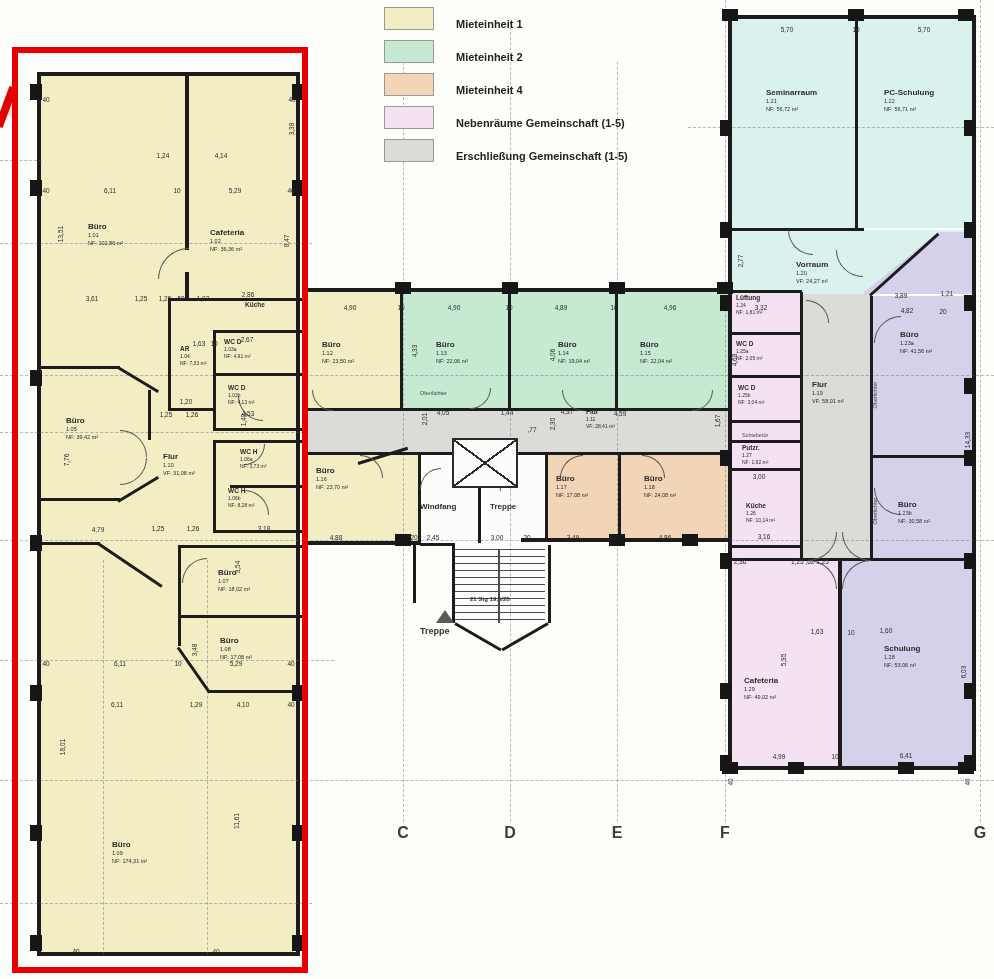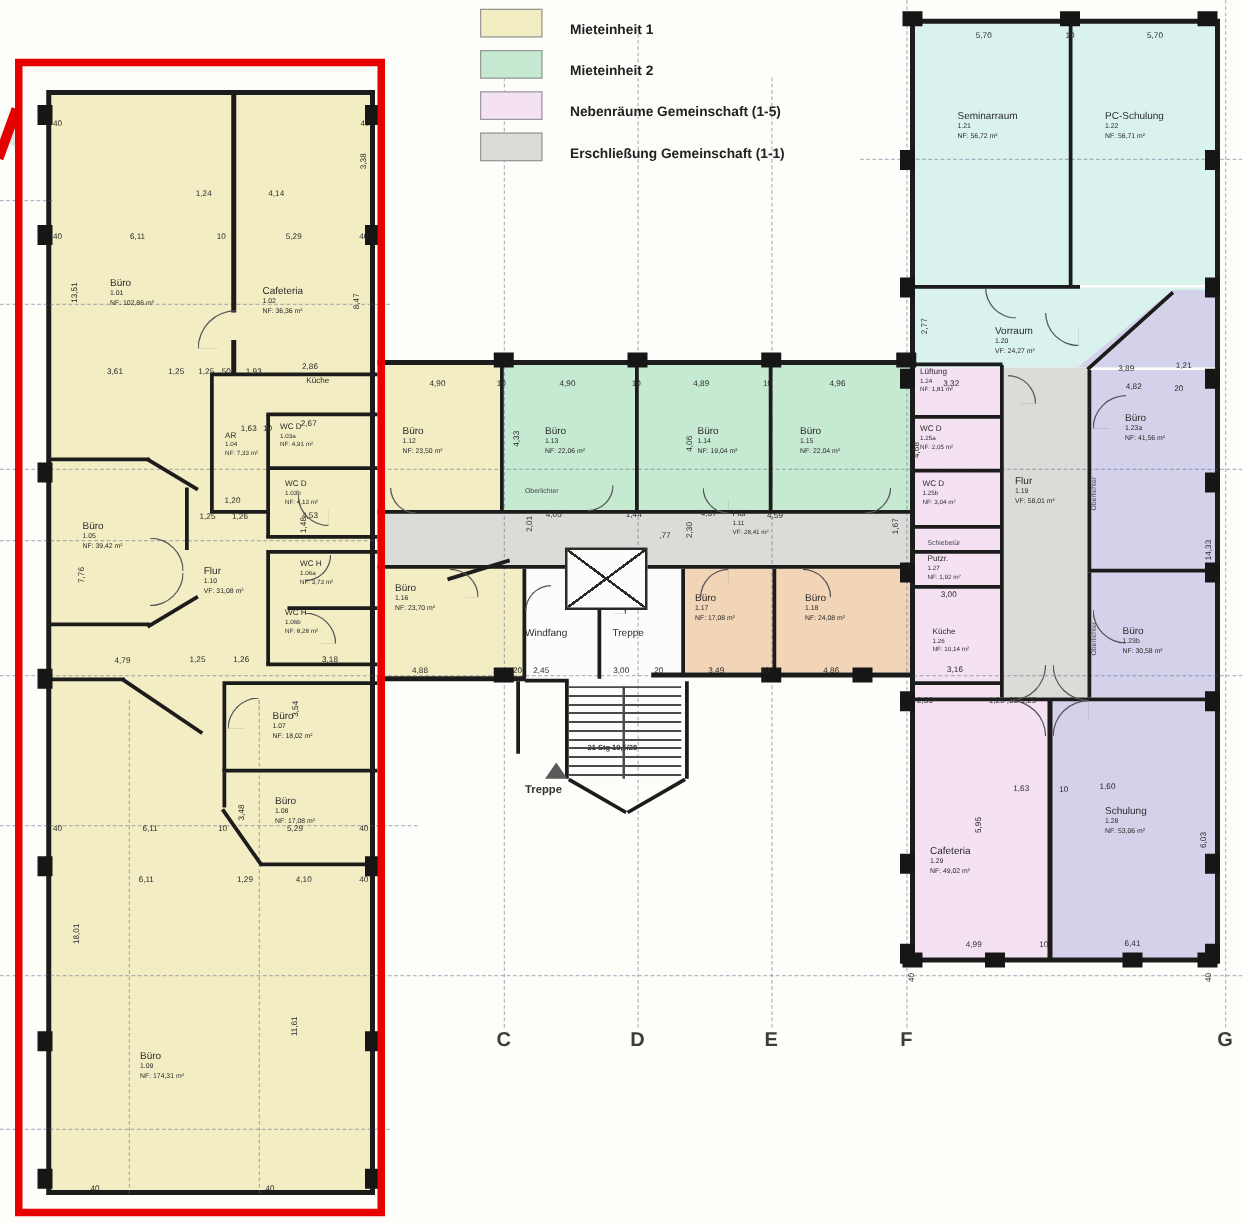--- a/index.html
+++ b/index.html
@@ -7,21 +7,21 @@
           font-family:"Liberation Sans",sans-serif;}
   .fill{position:absolute;z-index:1;box-sizing:border-box;}
   .dash-h{position:absolute;z-index:2;height:0;border-top:1px dashed rgba(90,100,135,.45);}
   .dash-v{position:absolute;z-index:2;width:0;border-left:1px dashed rgba(90,100,135,.45);}
   .wall{position:absolute;z-index:3;background:#1c1c1c;}
   .diag{position:absolute;z-index:3;height:3px;background:#1c1c1c;transform-origin:0 50%;}
   .pilaster{position:absolute;z-index:4;background:#161616;}
   .arc{position:absolute;z-index:3;border:0 solid #555;}
   .special{position:absolute;z-index:4;}
   .room{position:absolute;z-index:5;color:#2b2b2b;line-height:1.3;white-space:nowrap;}
-  .room .nm{font-weight:normal;font-size:8px;}
+  .room .nm{font-weight:bold;font-size:8px;}
   .room .mt{font-size:5.5px;}
   .room.sm .nm{font-size:6.5px;}
   .room.sm .mt{font-size:5px;}
   .dim{position:absolute;z-index:5;font-size:6.5px;color:#2a2a2a;white-space:nowrap;
        transform:translate(-50%,-50%);}
   .dim.r{transform:translate(-50%,-50%) rotate(-90deg);}
   .note{position:absolute;z-index:5;font-size:5.5px;color:#444;white-space:nowrap;}
   .note.r{transform:rotate(-90deg);}
   .note.b{font-weight:bold;color:#333;}
   .grid-letter{position:absolute;z-index:5;font-size:16px;font-weight:bold;color:#3c3c3c;
@@ -52,26 +52,30 @@
   <div id="legend">
       <div class="lrow">
         <div class="lswatch" style="background: rgb(242, 237, 195);"></div>
         <div class="llabel">Mieteinheit 1</div>
       </div>
       <div class="lrow">
         <div class="lswatch" style="background: rgb(198, 234, 209);"></div>
         <div class="llabel">Mieteinheit 2</div>
       </div>
       <div class="lrow">
+        <div class="lswatch" style="background: rgb(242, 212, 182);"></div>
+        <div class="llabel">Mieteinheit 4</div>
+      </div>
+      <div class="lrow">
         <div class="lswatch" style="background: rgb(244, 226, 242);"></div>
         <div class="llabel">Nebenräume Gemeinschaft (1-5)</div>
       </div>
       <div class="lrow">
         <div class="lswatch" style="background: rgb(219, 219, 215);"></div>
-        <div class="llabel">Erschließung Gemeinschaft (1-1)</div>
+        <div class="llabel">Erschließung Gemeinschaft (1-5)</div>
       </div>
     </div>
   <div id="plan">
     <div id="whitearrow" class="special"></div>
     <div id="xbox" class="special"></div>
     <div id="stairs" class="special"></div>
     <div id="stair-rail" class="special"></div>
     <div id="eingang-tri" class="special"></div>
   <div class="fill" style="left: 37px; top: 72px; width: 263px; height: 884px; background: rgb(242, 237, 195); border: 4px solid rgb(28, 28, 28);"></div>
       <div class="fill" style="left: 302px; top: 292px; width: 100px; height: 116px; background: rgb(242, 237, 195);"></div>

